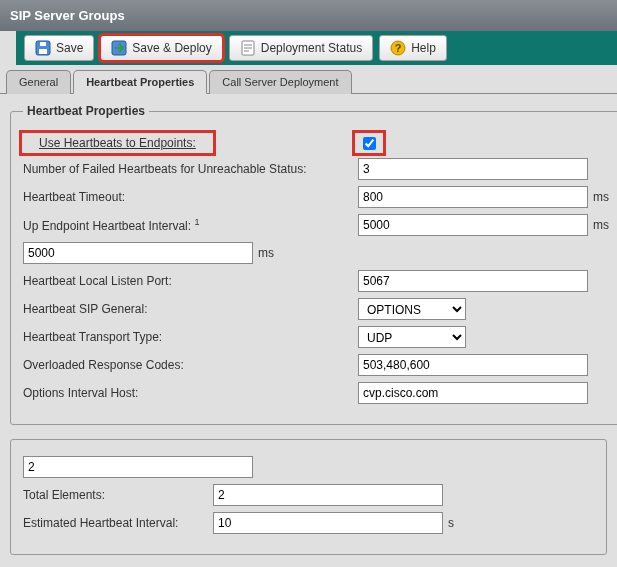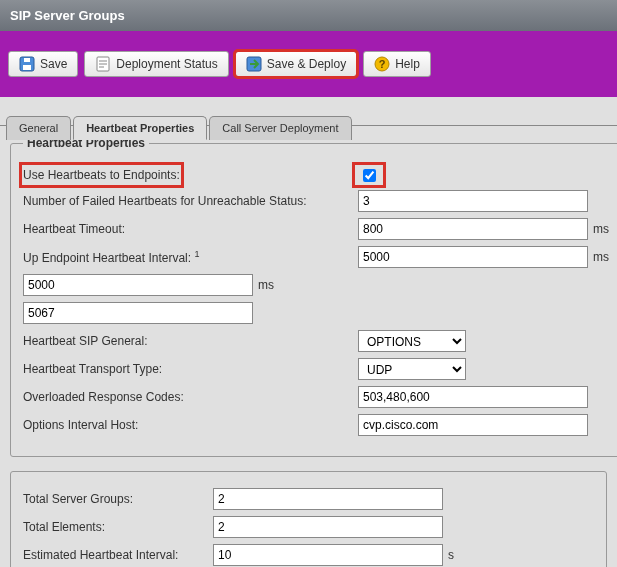--- a/index.html
+++ b/index.html
@@ -12,25 +12,26 @@
     color: #000;
   }
   .header-bar {
     background: linear-gradient(to bottom, #8a8f95 0%, #6b7179 100%);
     color: #fff;
     font-weight: bold;
     font-size: 13px;
     padding: 8px 10px;
   }
   .toolbar {
-    background: #a21caf;
-    padding: 20px 8px;
+    background: #0f766e;
+    padding: 4px 8px;
     display: flex;
     align-items: center;
     gap: 6px;
+    margin-left: 16px;
   }
   .tool-btn {
     display: flex;
     align-items: center;
     gap: 5px;
     background: linear-gradient(to bottom, #ffffff, #e6e6e6);
     border: 1px solid #a0a0a0;
     border-radius: 3px;
     padding: 4px 10px;
     font-size: 12px;
@@ -60,21 +61,21 @@
     background: #d0d0d0;
     border: 1px solid #888;
     border-bottom: none;
     border-top-left-radius: 5px;
     border-top-right-radius: 5px;
     margin-right: 2px;
     font-size: 11px;
     color: #333;
     cursor: pointer;
     position: relative;
-    top: 15px;
+    top: 1px;
   }
   .tab.active {
     background: #e0e0e0;
     font-weight: bold;
     border-bottom: 1px solid #e0e0e0;
   }
   .content {
     padding: 6px 10px 12px 10px;
     background: #e0e0e0;
   }
@@ -112,22 +113,23 @@
     padding: 3px 4px;
     height: 22px;
   }
   .in-230 { width: 230px; }
   .in-120 { width: 108px; }
   .unit { color: #333; }
   .use-hb-row .label { width: 334px; }
   .hl-red {
     outline: 3px solid #d8322a;
     outline-offset: 1px;
-    padding: 2px 0;
+    padding: 2px 16px;
     display: inline-block;
+    text-decoration: underline;
   }
   .hl-red-small {
     outline: 3px solid #d8322a;
     outline-offset: 2px;
     padding: 0 2px;
     display: inline-flex;
     align-items: center;
     justify-content: center;
     height: 16px;
   }
@@ -143,43 +145,43 @@
     <span class="icon-box">
       <svg width="16" height="16" viewBox="0 0 16 16">
           <rect x="1" y="1" width="14" height="14" rx="2" fill="#4b8cd8" stroke="#2a5a9a"></rect>
           <rect x="4" y="9" width="8" height="5" fill="#fff"></rect>
           <rect x="5" y="2" width="6" height="4" fill="#fff"></rect>
         </svg>
     </span>
     <span>Save</span>
   </button>
 
+  <button class="tool-btn highlight">
+    <span class="icon-box">
+      <svg width="16" height="16" viewBox="0 0 16 16">
+          <rect x="1" y="1" width="14" height="14" rx="2" fill="#4b8cd8" stroke="#2a5a9a"></rect>
+          <path d="M8 4 L12 8 L8 12" fill="none" stroke="#3a9a3a" stroke-width="2"></path>
+          <path d="M4 8 L12 8" stroke="#3a9a3a" stroke-width="2"></path>
+        </svg>
+    </span>
+    <span>Save &amp; Deploy</span>
+  </button>
+
   <button class="tool-btn">
     <span class="icon-box">
       <svg width="14" height="16" viewBox="0 0 14 16">
           <rect x="1" y="1" width="12" height="14" rx="1" fill="#fff" stroke="#888"></rect>
           <line x1="3" y1="5" x2="11" y2="5" stroke="#888"></line>
           <line x1="3" y1="8" x2="11" y2="8" stroke="#888"></line>
           <line x1="3" y1="11" x2="8" y2="11" stroke="#888"></line>
         </svg>
     </span>
     <span>Deployment Status</span>
   </button>
 
-  <button class="tool-btn highlight">
-    <span class="icon-box">
-      <svg width="16" height="16" viewBox="0 0 16 16">
-          <rect x="1" y="1" width="14" height="14" rx="2" fill="#4b8cd8" stroke="#2a5a9a"></rect>
-          <path d="M8 4 L12 8 L8 12" fill="none" stroke="#3a9a3a" stroke-width="2"></path>
-          <path d="M4 8 L12 8" stroke="#3a9a3a" stroke-width="2"></path>
-        </svg>
-    </span>
-    <span>Save &amp; Deploy</span>
-  </button>
-
   <button class="tool-btn">
     <span class="icon-box">
       <svg width="16" height="16" viewBox="0 0 16 16">
           <circle cx="8" cy="8" r="7" fill="#f2b900" stroke="#b58800"></circle>
           <text x="8" y="12" font-size="11" font-weight="bold" text-anchor="middle" fill="#5a4400">?</text>
         </svg>
     </span>
     <span>Help</span>
   </button>
 </div>
@@ -232,20 +234,21 @@
     </div>
 
     <div class="form-row">
       <span class="ctrl">
         <input type="text" class="in-230" value="5000" style="">
         <span class="unit">ms</span>
       </span>
     </div>
 
     <div class="form-row">
+      <span class="label">Heartbeat Local Listen Port:</span>
       <span class="ctrl">
         <input type="text" class="in-230" value="5067" style="">
       </span>
     </div>
 
     <div class="form-row">
       <span class="label">Heartbeat SIP General:</span>
       <span class="ctrl">
         <select class="in-120">
           <option>OPTIONS</option>
@@ -273,21 +276,20 @@
       <span class="label">Options Interval Host:</span>
       <span class="ctrl">
         <input type="text" class="in-230" value="cvp.cisco.com" style="">
       </span>
     </div>
   </fieldset>
 
   <fieldset>
 
     <div class="form-row">
-      <span class="label narrow">Total Server Groups:</span>
       <span class="ctrl">
         <input type="text" class="in-230" readonly="" value="2" style="">
       </span>
     </div>
 
     <div class="form-row">
       <span class="label narrow">Total Elements:</span>
       <span class="ctrl">
         <input type="text" class="in-230" readonly="" value="2" style="">
       </span>

